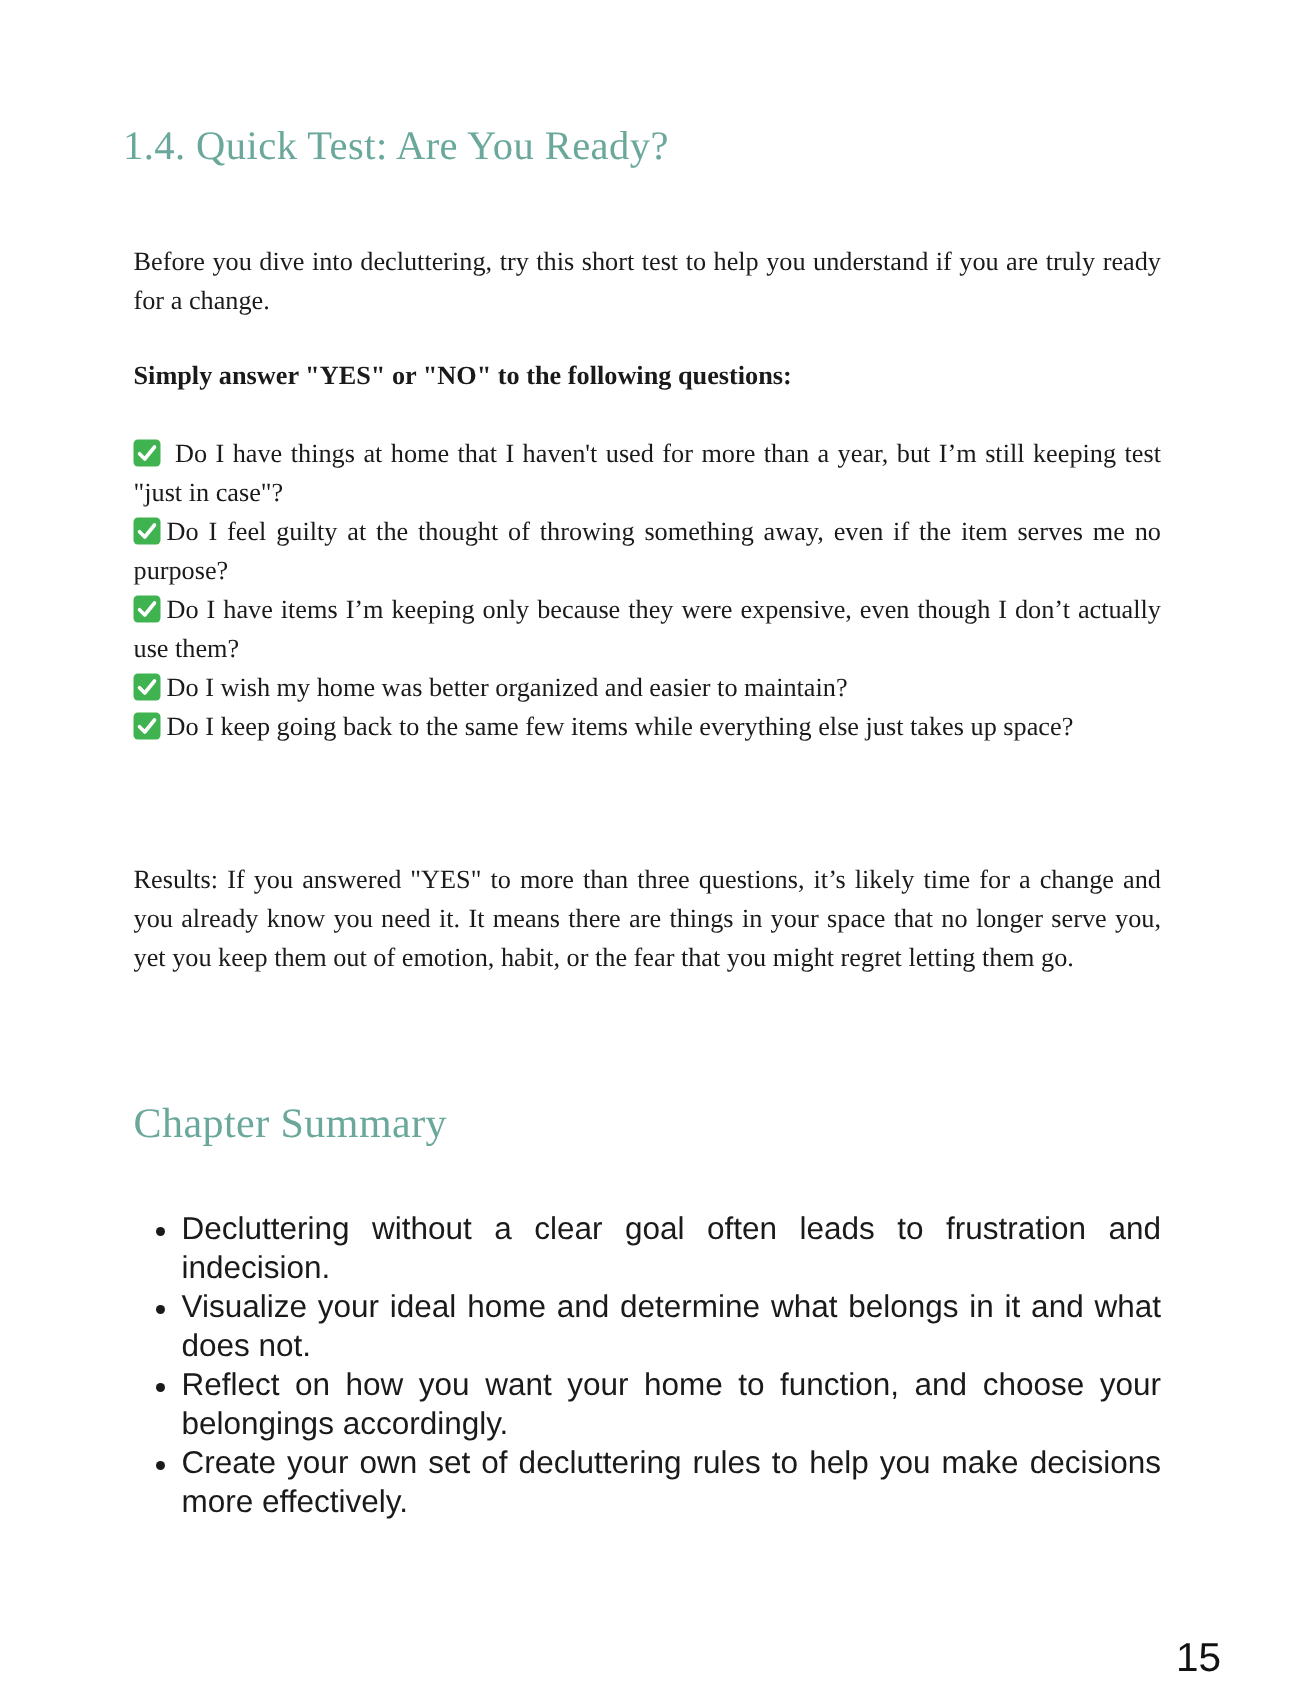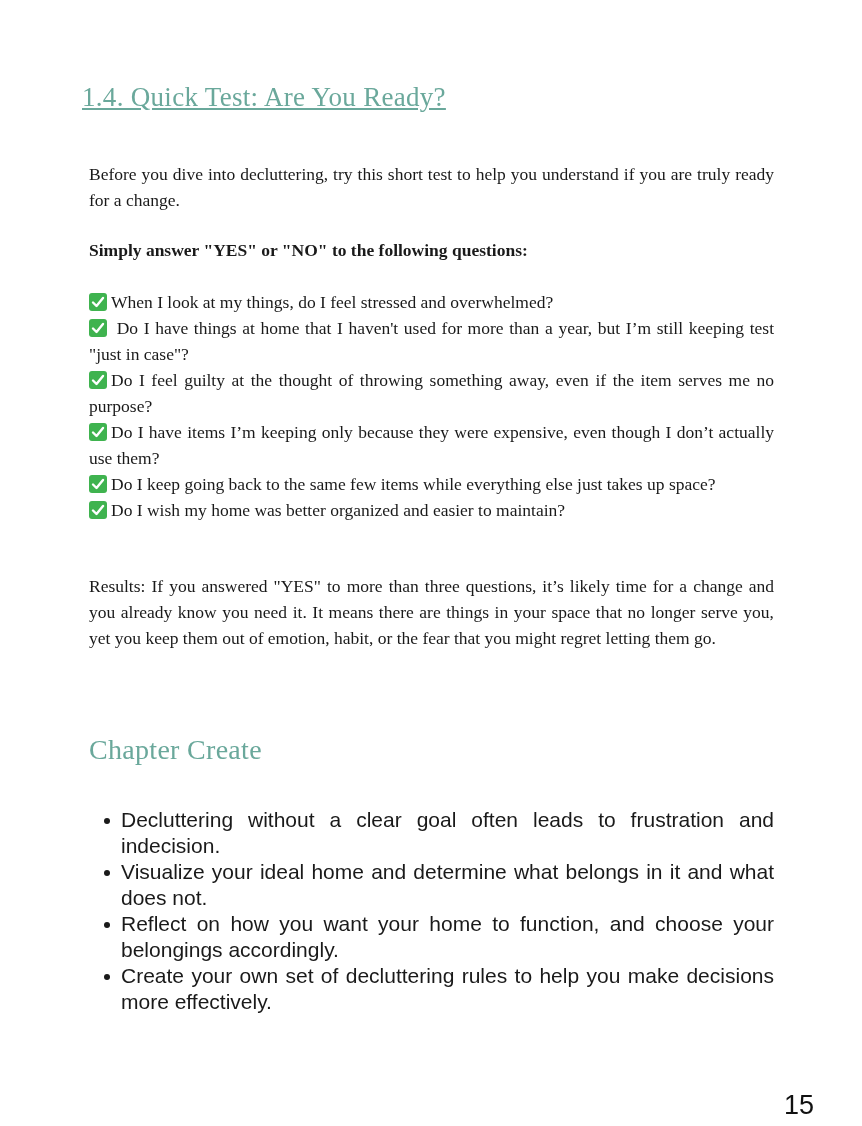--- a/index.html
+++ b/index.html
@@ -6,21 +6,21 @@
     body { width: 862px; height: 1126px; position: relative; overflow: hidden; }
     .page { position: absolute; left: 0; top: 0; width: 862px; height: 1126px; }
     .heading {
       position: absolute;
       font-family: "DejaVu Serif", "Liberation Serif", serif;
       color: #6aa89b;
       font-weight: normal;
       margin: 0;
       letter-spacing: 0.3px;
     }
-    .h1 { left: 82px; top: 82px; font-size: 27px; font-family: "Liberation Serif", serif; text-decoration: underline; }
+    .h1 { left: 82px; top: 82px; font-size: 27px; font-family: "Liberation Serif", serif; }
     .h2 { left: 89px; top: 734px; font-size: 28px; font-family: "Liberation Serif", serif; }
     .body-text {
       position: absolute;
       left: 89px;
       width: 685px;
       font-family: Liberation Serif, serif;
       font-size: 17.5px;
       line-height: 26px;
       color: #1a1a1a;
       text-align: justify;
@@ -77,52 +77,47 @@
   <h2 class="heading h1">1.4. Quick Test: Are You Ready?</h2>
 
   <p class="body-text intro">Before you dive into decluttering, try this short test to help you understand if you are truly ready for a change.</p>
 
   <p class="body-text instr">Simply answer "YES" or "NO" to the following questions:</p>
 
   <div class="body-text questions">
     <span class="q">
       <span class="check"><svg width="14" height="14" viewBox="0 0 14 14">
             <path d="M2 7.5 L5.5 11 L12 3" stroke="#fff" stroke-width="2.4" fill="none" stroke-linecap="round" stroke-linejoin="round"></path>
-          </svg></span><span>When I look at my things, do I feel stressed and overwhelmed?</span>
-    </span>
-    <span class="q">
-      <span class="check"><svg width="14" height="14" viewBox="0 0 14 14">
-            <path d="M2 7.5 L5.5 11 L12 3" stroke="#fff" stroke-width="2.4" fill="none" stroke-linecap="round" stroke-linejoin="round"></path>
           </svg></span><span> Do I have things at home that I haven't used for more than a year, but I’m still keeping test "just in case"?</span>
     </span>
     <span class="q">
       <span class="check"><svg width="14" height="14" viewBox="0 0 14 14">
             <path d="M2 7.5 L5.5 11 L12 3" stroke="#fff" stroke-width="2.4" fill="none" stroke-linecap="round" stroke-linejoin="round"></path>
           </svg></span><span>Do I feel guilty at the thought of throwing something away, even if the item serves me no purpose?</span>
     </span>
     <span class="q">
       <span class="check"><svg width="14" height="14" viewBox="0 0 14 14">
             <path d="M2 7.5 L5.5 11 L12 3" stroke="#fff" stroke-width="2.4" fill="none" stroke-linecap="round" stroke-linejoin="round"></path>
           </svg></span><span>Do I have items I’m keeping only because they were expensive, even though I don’t actually use them?</span>
     </span>
     <span class="q">
       <span class="check"><svg width="14" height="14" viewBox="0 0 14 14">
             <path d="M2 7.5 L5.5 11 L12 3" stroke="#fff" stroke-width="2.4" fill="none" stroke-linecap="round" stroke-linejoin="round"></path>
-          </svg></span><span>Do I keep going back to the same few items while everything else just takes up space?</span>
+          </svg></span><span>Do I wish my home was better organized and easier to maintain?</span>
     </span>
     <span class="q">
       <span class="check"><svg width="14" height="14" viewBox="0 0 14 14">
             <path d="M2 7.5 L5.5 11 L12 3" stroke="#fff" stroke-width="2.4" fill="none" stroke-linecap="round" stroke-linejoin="round"></path>
-          </svg></span><span>Do I wish my home was better organized and easier to maintain?</span>
+          </svg></span><span>Do I keep going back to the same few items while everything else just takes up space?</span>
     </span>
   </div>
 
   <p class="body-text results">Results: If you answered "YES" to more than three questions, it’s likely time for a change and you already know you need it. It means there are things in your space that no longer serve you, yet you keep them out of emotion, habit, or the fear that you might regret letting them go.</p>
 
-  <h2 class="heading h2">Chapter Create</h2>
+  <h2 class="heading h2">Chapter Summary</h2>
 
   <ul class="summary-list">
     <li><span class="bullet"></span><span>Decluttering without a clear goal often leads to frustration and indecision.</span></li>
     <li><span class="bullet"></span><span>Visualize your ideal home and determine what belongs in it and what does not.</span></li>
     <li><span class="bullet"></span><span>Reflect on how you want your home to function, and choose your belongings accordingly.</span></li>
     <li><span class="bullet"></span><span>Create your own set of decluttering rules to help you make decisions more effectively.</span></li>
   </ul>
 
   <div class="page-number">15</div>
 </div>

